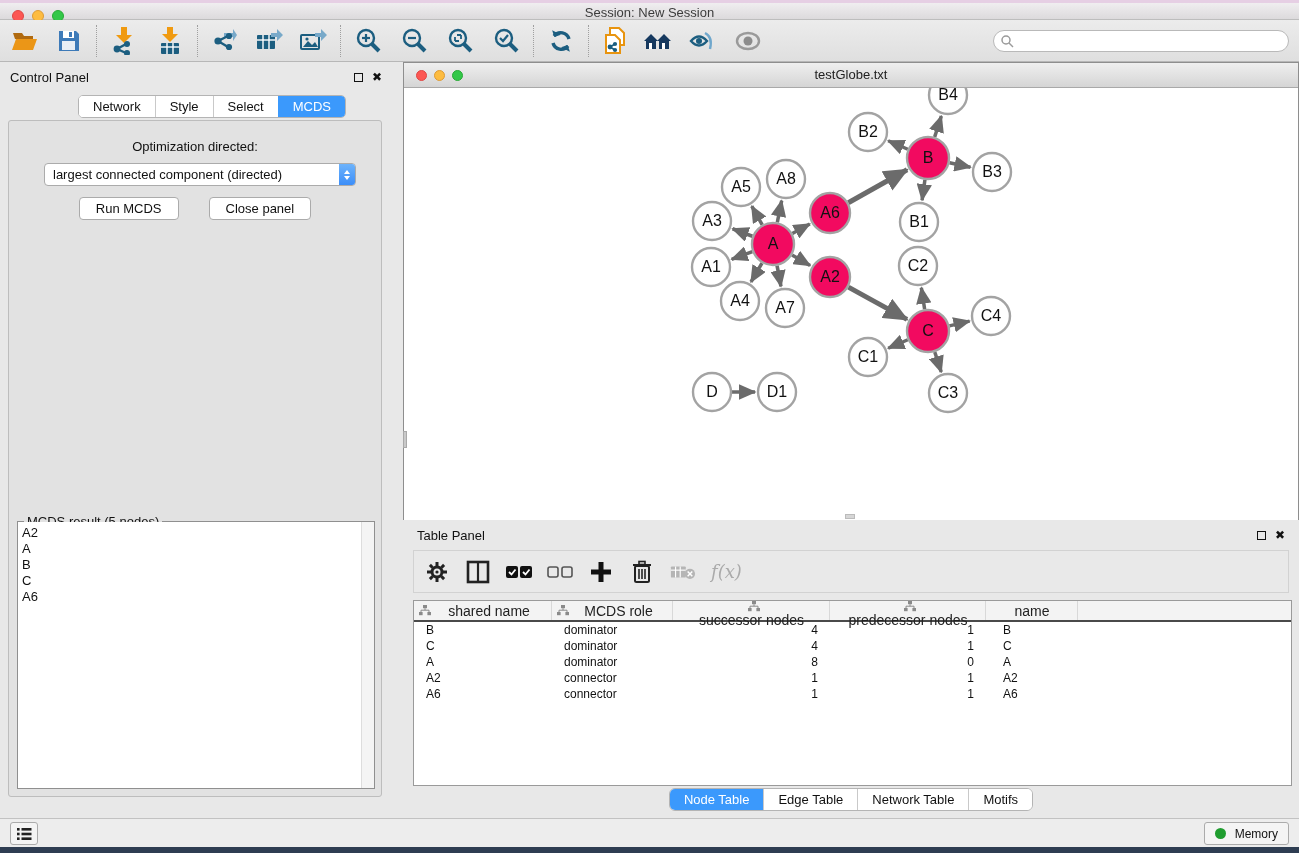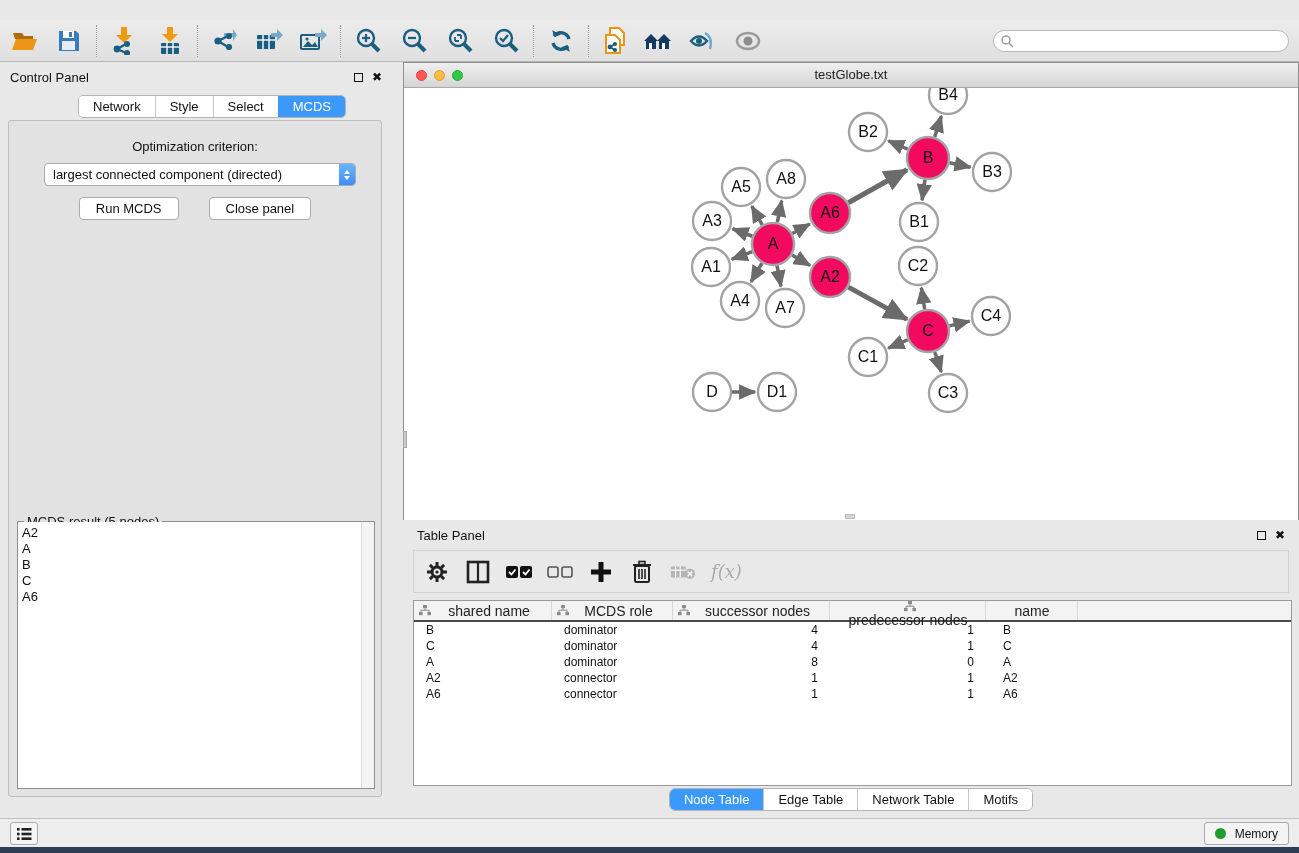--- a/index.html
+++ b/index.html
@@ -100,20 +100,28 @@
     border:1px solid #ababab;border-radius:3px;display:flex;align-items:center;gap:9px;
     padding:0 10px;font-size:12px;color:#111;}
   .mem-dot{width:11px;height:11px;border-radius:50%;background:#1f9d2f;}
   .desktop-strip{position:absolute;left:0;top:847px;width:100%;height:6px;background:#2e3d52;}
 </style>
 </head>
 <body>
 
 <div id="app">
 
+  <div class="titlebar">
+    <div class="lights">
+      <div class="light red"></div>
+      <div class="light yellow"></div>
+      <div class="light green"></div>
+    </div>
+    <div class="title">Session: New Session</div>
+  </div>
 
   <div class="toolbar">
     <div class="tbtn" style="margin-left:8px">
       <svg width="28" height="24" viewBox="0 0 28 24">
           <path d="M2 4h9l2 3h9v3H4z" fill="#b06a10"></path>
           <path d="M5 10h21l-4 11H1z" fill="#eb9617"></path>
         </svg>
     </div>
     <div class="tbtn" style="margin-left:10px">
       <svg width="24" height="24" viewBox="0 0 24 24">
@@ -271,21 +279,21 @@
         <span class="close-ico">✖</span>
       </span>
     </div>
     <div class="seg-tabs">
       <div class="seg-tab">Network</div>
       <div class="seg-tab">Style</div>
       <div class="seg-tab">Select</div>
       <div class="seg-tab selected">MCDS</div>
     </div>
     <div class="cp-inner">
-      <div class="opt-label">Optimization criterion:</div>
+      <div class="opt-label">Optimization directed:</div>
       <div class="combo">
         <span class="combo-text">largest connected component (directed)</span>
         <span class="stepper">
             <span class="tri-up"></span>
             <span class="tri-dn"></span>
           </span>
       </div>
       <div class="cp-buttons">
         <div class="btn">Run MCDS</div>
         <div class="btn">Close panel</div>
@@ -482,21 +490,21 @@
             <svg width="12" height="11" viewBox="0 0 12 11" style="flex:none">
               <g fill="#8a8a8a">
                 <rect x="4" y="0" width="4" height="3.2"></rect>
                 <rect x="0" y="7" width="3.6" height="3.2"></rect>
                 <rect x="8.4" y="7" width="3.6" height="3.2"></rect>
               </g>
               <path d="M6 3.2 v2 M2 7 v-1.8 h8 V7" stroke="#8a8a8a" stroke-width="1" fill="none"></path>
             </svg>
             <span class="th-label">MCDS role</span>
           </div>
-          <div class="th" style="width: 157px;">
+          <div class="th" style="width: 157px; flex-direction: column;">
             <svg width="12" height="11" viewBox="0 0 12 11" style="flex:none">
               <g fill="#8a8a8a">
                 <rect x="4" y="0" width="4" height="3.2"></rect>
                 <rect x="0" y="7" width="3.6" height="3.2"></rect>
                 <rect x="8.4" y="7" width="3.6" height="3.2"></rect>
               </g>
               <path d="M6 3.2 v2 M2 7 v-1.8 h8 V7" stroke="#8a8a8a" stroke-width="1" fill="none"></path>
             </svg>
             <span class="th-label">successor nodes</span>
           </div>

